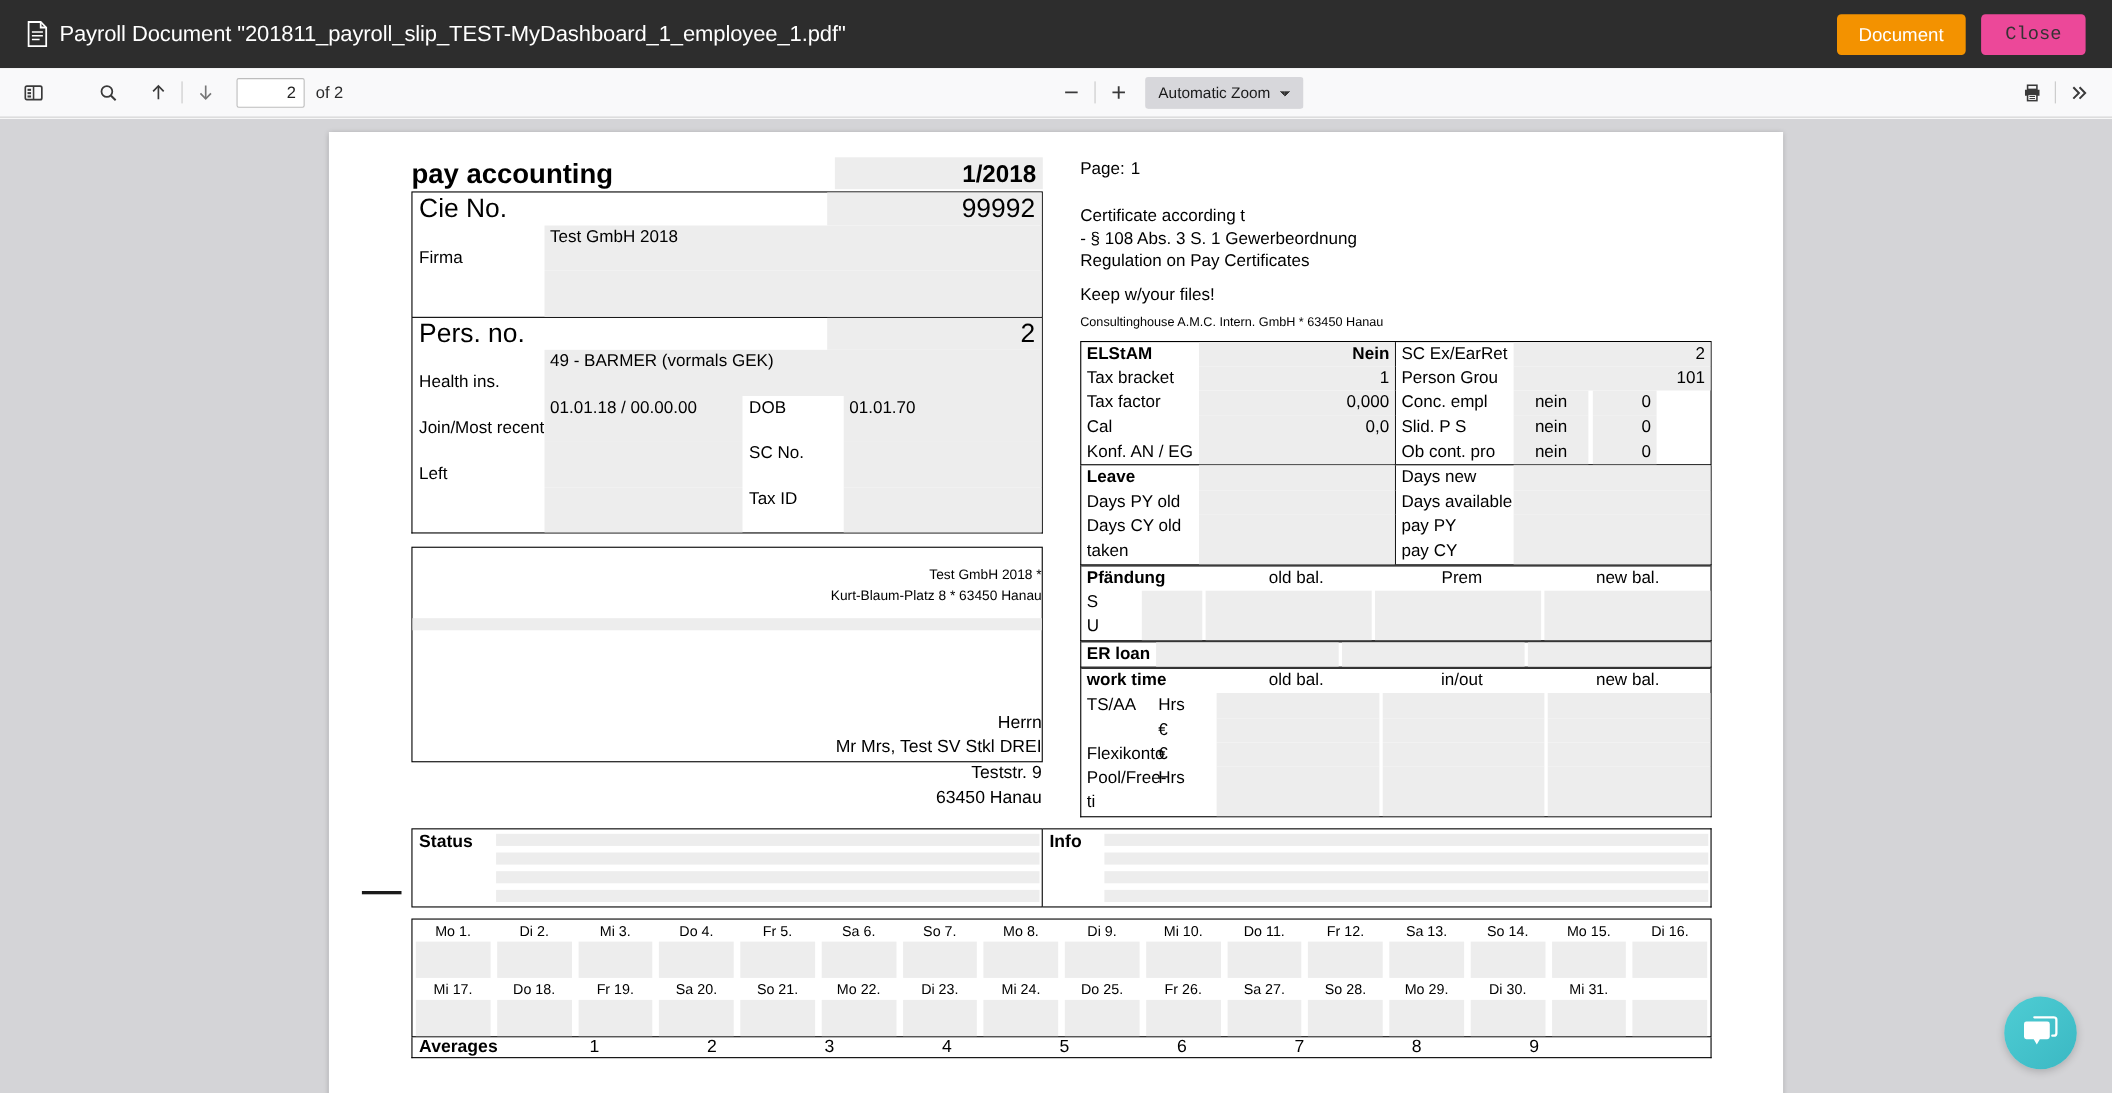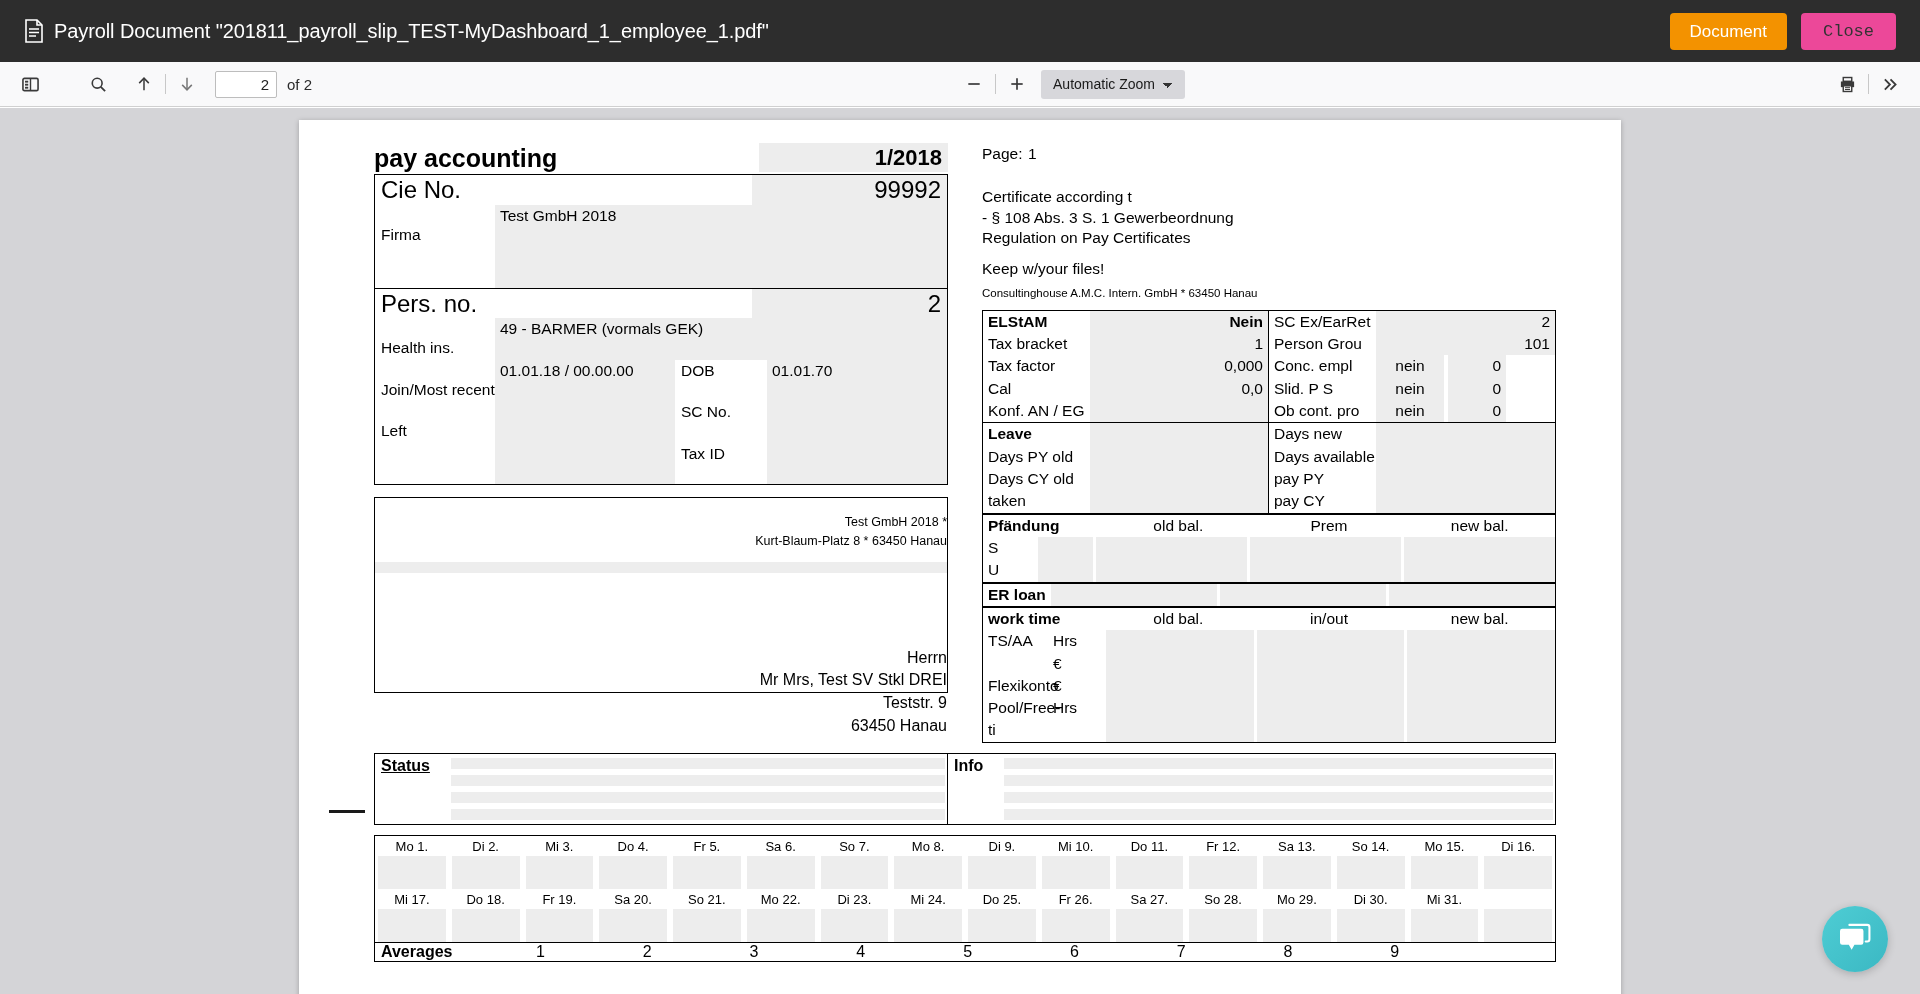--- a/index.html
+++ b/index.html
@@ -206,21 +206,21 @@
   }
   .addr-to {
     font-size: 16px; line-height: 1.42;
     padding: 96px 0 0 50px;
   }
 
   
   .status-wrap { display: flex; margin-top: 10px; }
   .status-box { border: 1.6px solid #000; width: 574px; flex: none; display: flex; }
   .info-box { border: 1.6px solid #000; border-left: none; flex: 1; display: flex; }
-  .sbl { font-size: 16px; font-weight: bold; padding: 3px 0 0 6px; width: 76px; flex: none; text-decoration: underline; }
+  .sbl { font-size: 16px; font-weight: bold; padding: 3px 0 0 6px; width: 76px; flex: none; }
   .sbl-info { font-size: 16px; font-weight: bold; padding: 3px 0 0 6px; width: 56px; flex: none; }
   .sb-lines { flex: 1; padding: 4px 2px 4px 0; }
   .sb-line { height: 11px; background: #ededed; margin-bottom: 6px; }
   .sb-line:last-child { margin-bottom: 0; }
 
   
   .meta { font-size: 15.5px; line-height: 1.42; }
   .meta .pg { display: flex; }
   .meta .pg-l { width: 46px; }
   .cert { margin-top: 22px; font-size: 15.5px; line-height: 1.33; }

